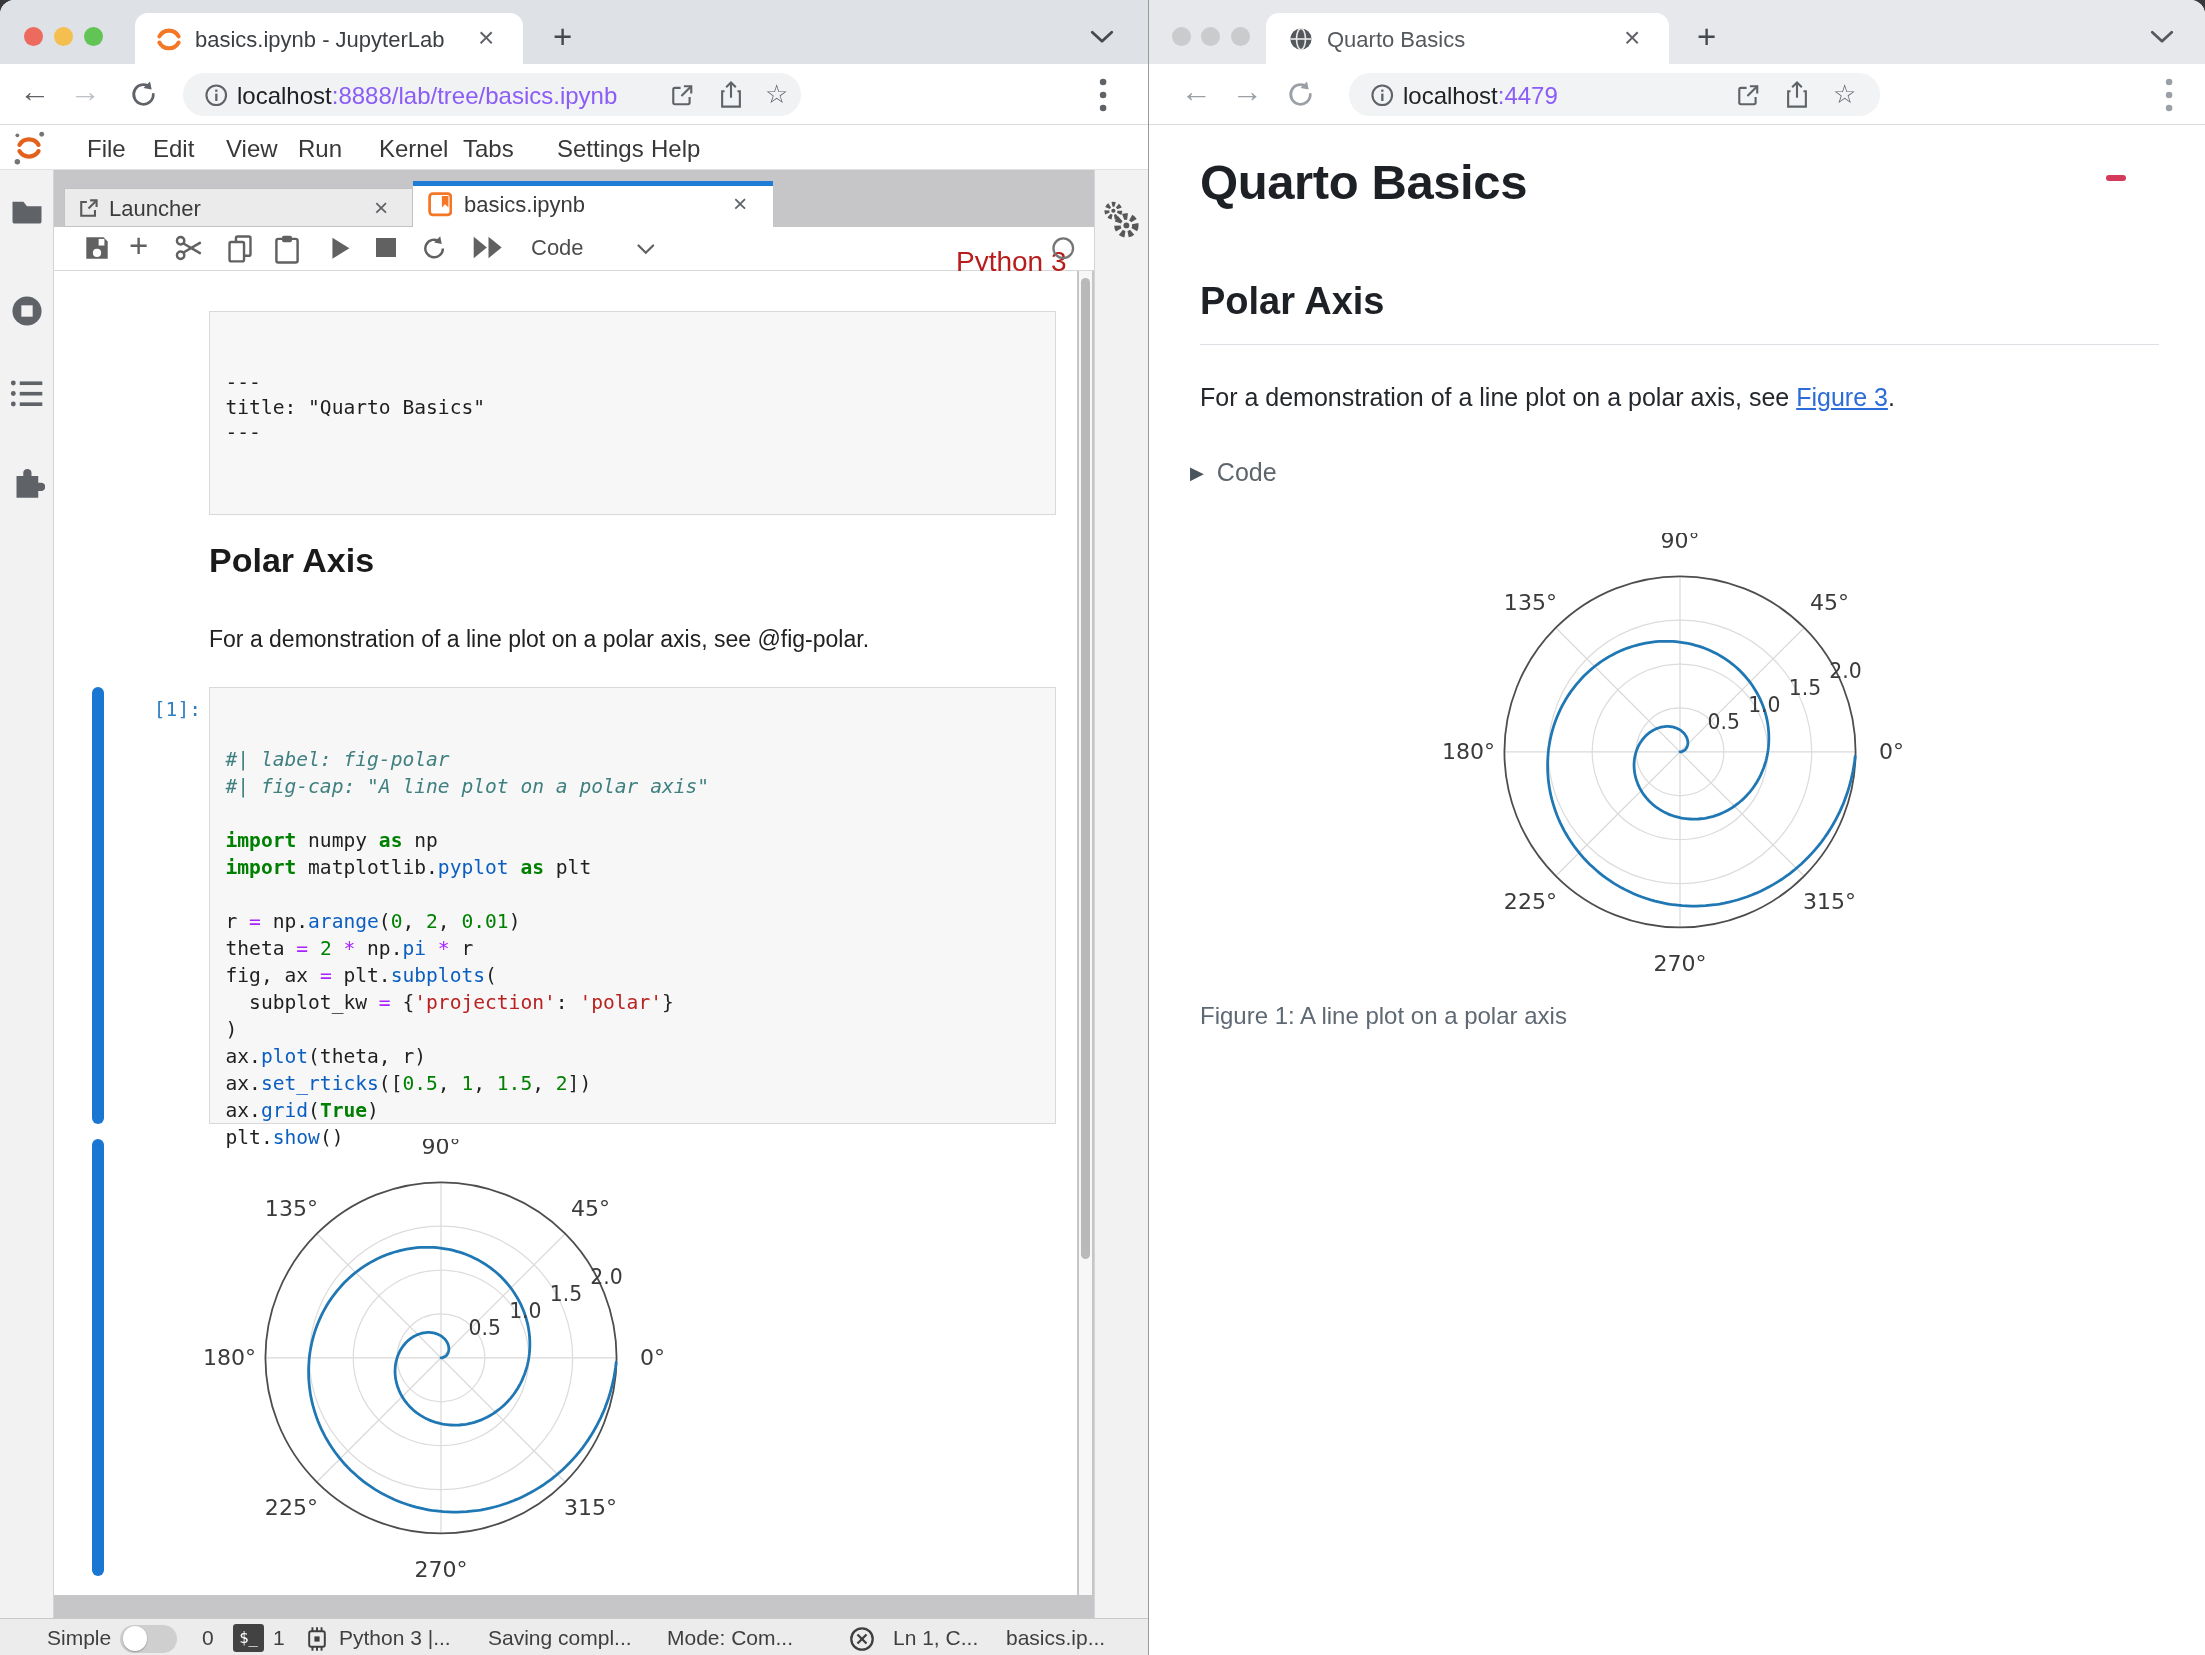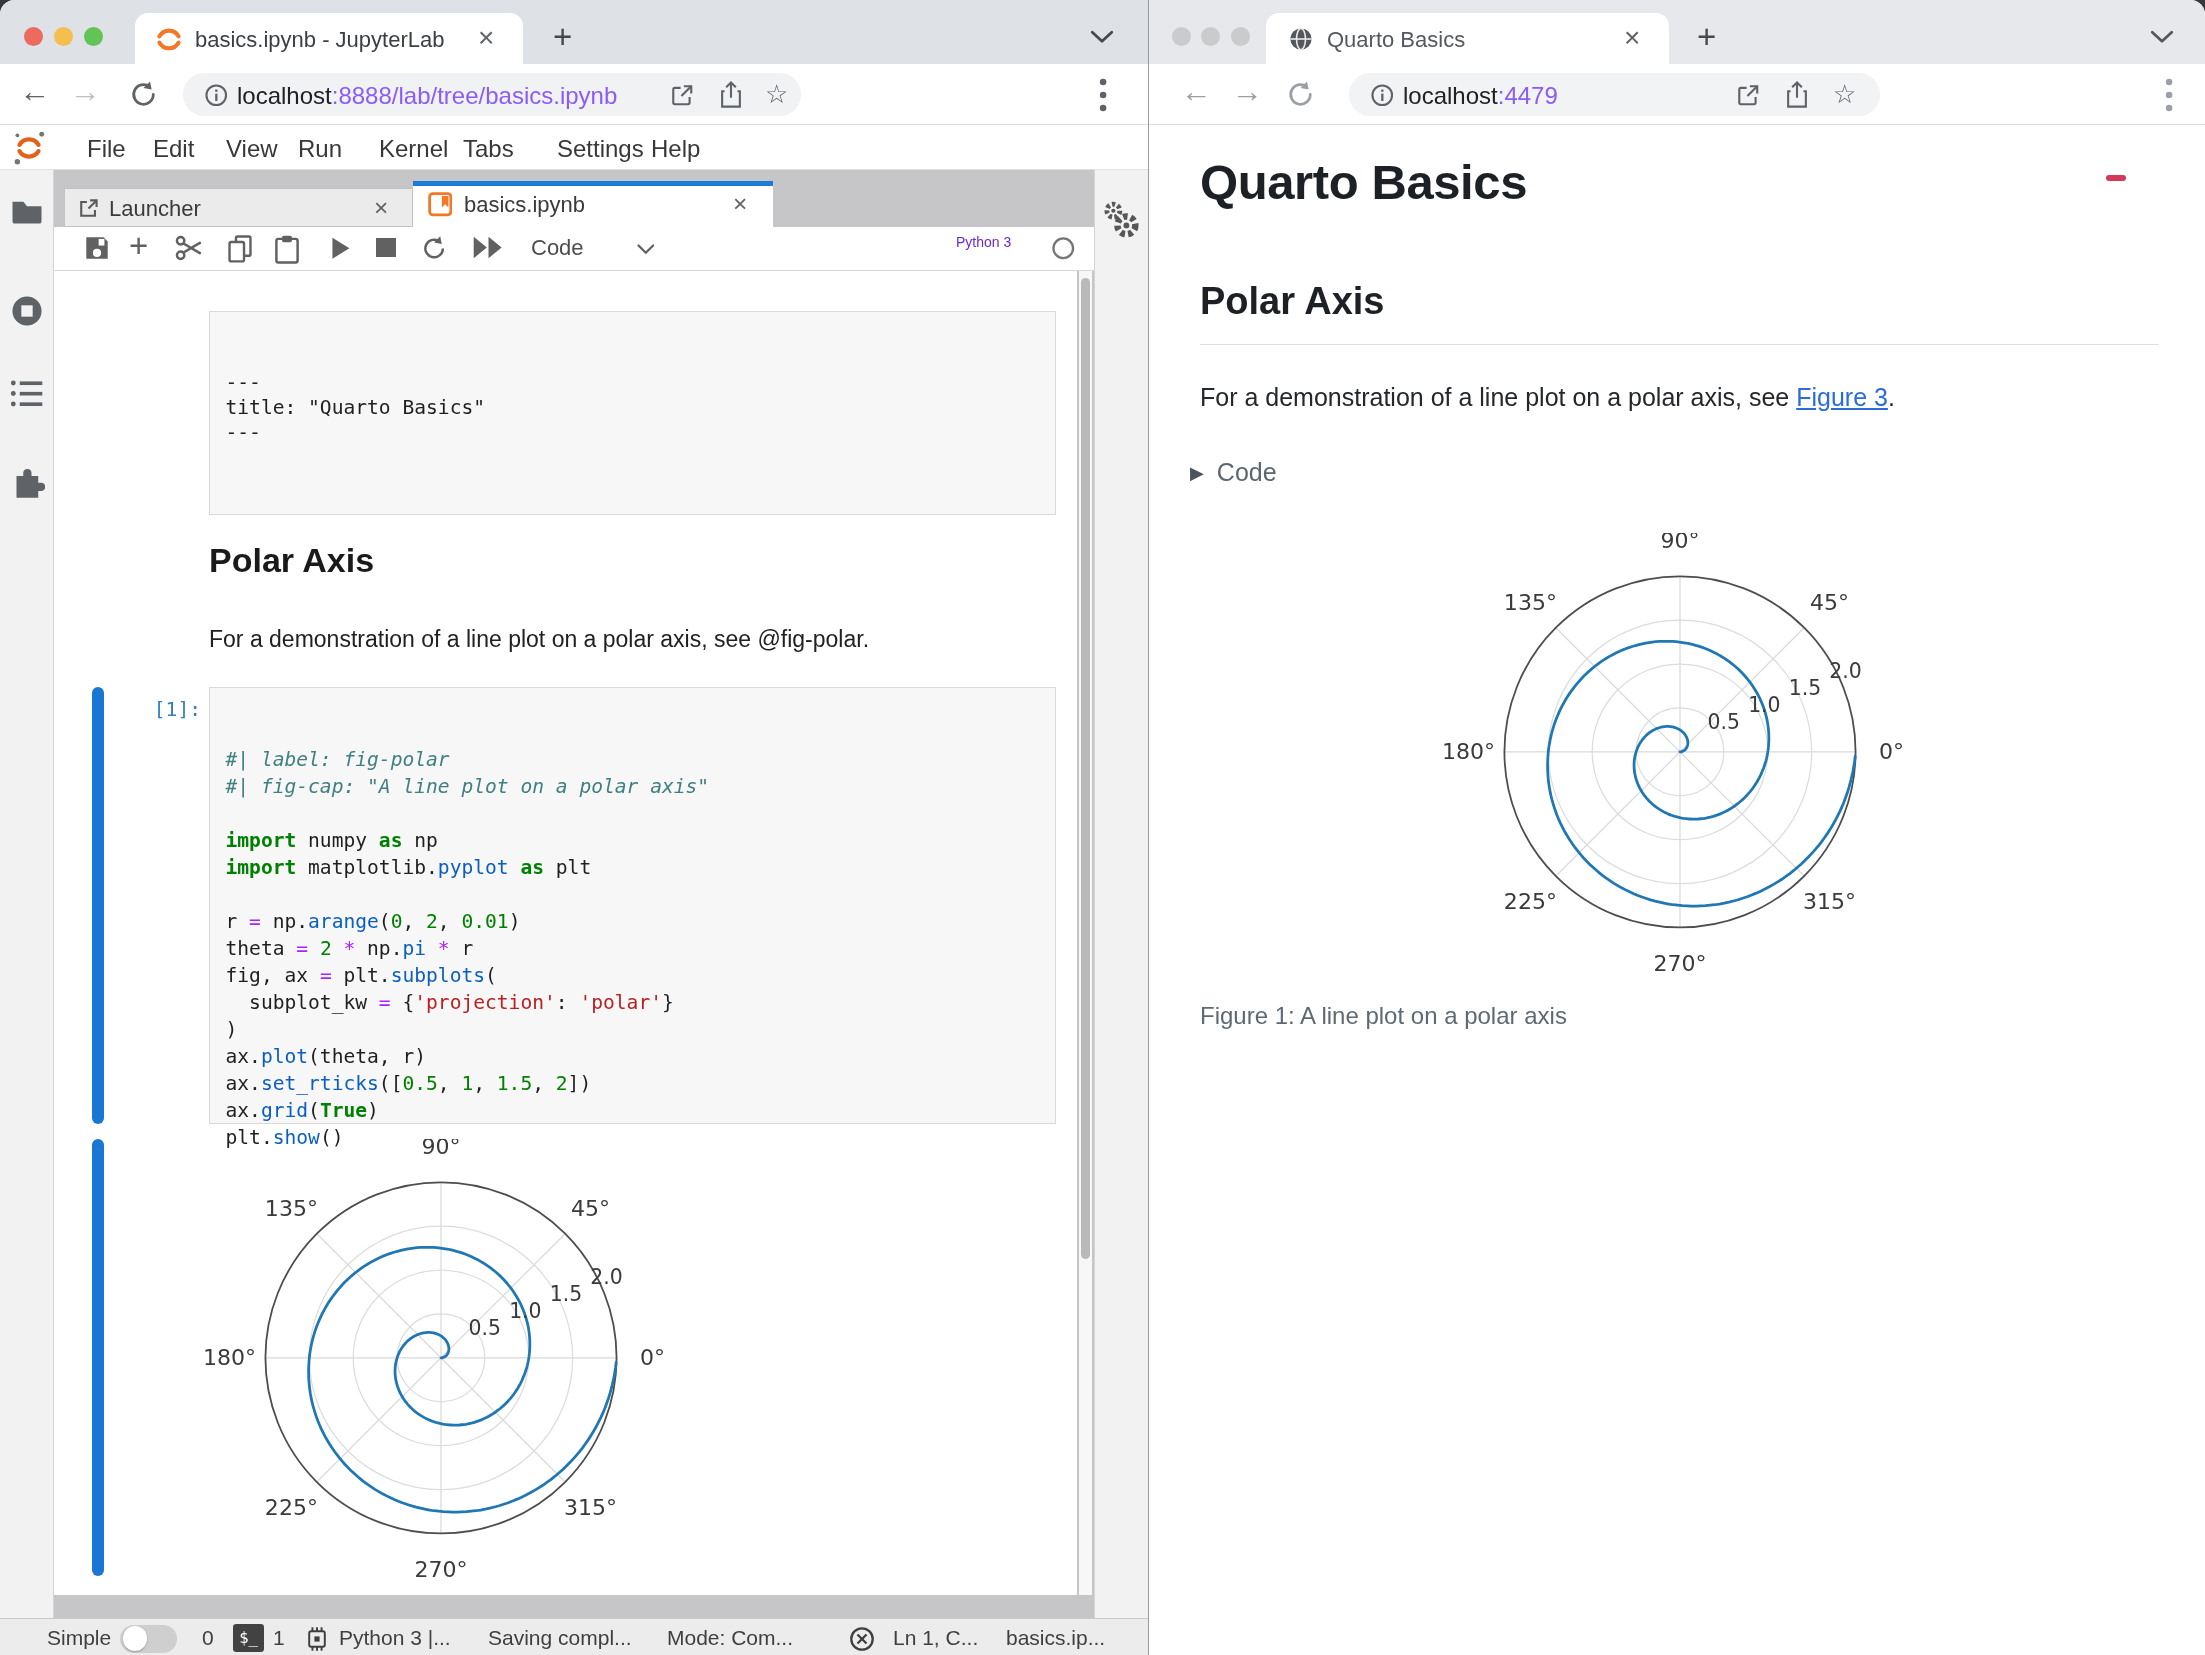--- a/index.html
+++ b/index.html
@@ -222,21 +222,21 @@
         <polygon points="26.5,3 28.5,13 18.5,11" fill="#616161"></polygon>
     </svg>
     <svg class="tbi" style="left:418px;top:9px" width="33" height="23" viewBox="0 0 40 28">
       <polygon points="2,1 18,14 2,27" fill="#616161"></polygon>
         <polygon points="20,1 36,14 20,27" fill="#616161"></polygon>
     </svg>
     <span class="abs" style="left:477px;top:8.2px;font-size:22px;color:#4d4d4d">Code</span>
     <svg class="abs" style="left:582px;top:16.3px" width="19.6" height="13" viewBox="0 0 24 16">
       <polyline points="3,3 12,12 21,3" fill="none" stroke="#616161" stroke-width="2.8" stroke-linecap="round"></polyline>
     </svg>
-    <span class="abs" style="left:902px;top:7px;font-size:14px;color:#6d28d9">Python 3</span>
+    <span class="abs" style="left:902px;top:19px;font-size:28px;color:#b91c1c">Python 3</span>
     <circle--></circle-->
     <svg class="abs" style="left:997px;top:9px" width="24.5" height="24.5" viewBox="0 0 30 30">
       <circle cx="15" cy="15" r="12" fill="none" stroke="#757575" stroke-width="2.8"></circle>
     </svg>
   </div>
 
   <div class="nbarea"></div>
 
   <div class="cellbox" id="raw-cell" style="left:209px;top:311px;width:847px;height:204px;">
     <div><div class="cl">---</div><div class="cl">title: "Quarto Basics"</div><div class="cl">---</div></div>

